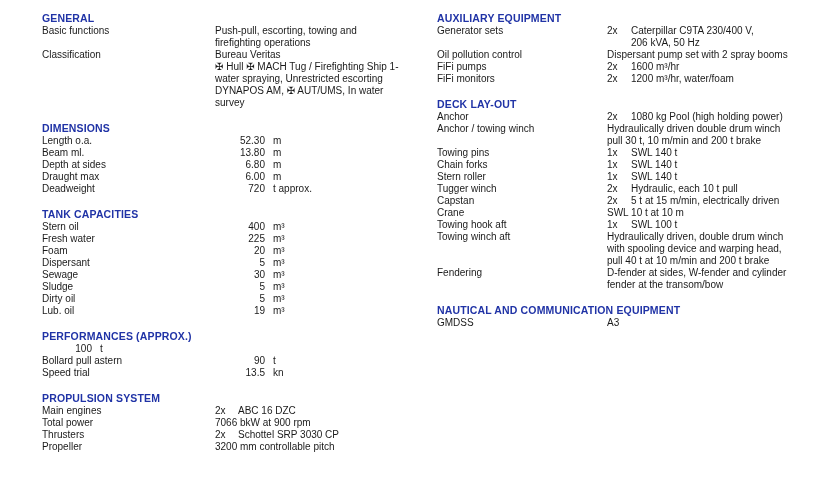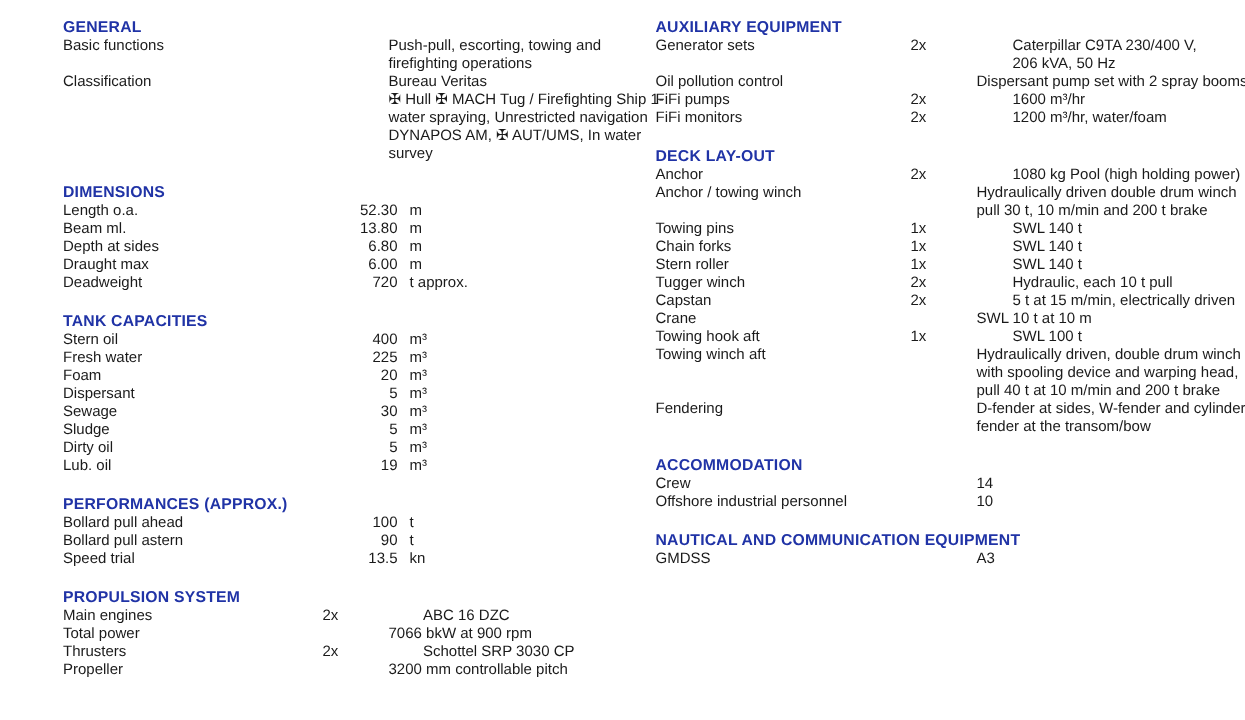--- a/index.html
+++ b/index.html
@@ -30,21 +30,21 @@
   .row { display: flex; line-height: 12px; align-items: flex-start; }
   .label { flex-shrink: 0; white-space: nowrap; }
   .col-left  .label { width: 173px; }
   .col-right .label { width: 170px; }
   .num  { width: 50px; text-align: right; white-space: nowrap; flex-shrink: 0; }
   .unit { margin-left: 8px; white-space: nowrap; }
   .qty  { width: 23px; flex-shrink: 0; white-space: nowrap; }
   .col-right .qty { width: 24px; }
   .qty:empty { display: none; }
   .lines { display: block; min-width: 0; }
-  .line  { display: block; white-space: nowrap; margin-left: 44px; }
+  .line  { display: block; white-space: nowrap; }
 </style>
 </head>
 <body>
 
 <div class="page">
 
   <div class="col-left">
 
     <div class="sec">
       <h2 class="heading">GENERAL</h2>
@@ -55,21 +55,21 @@
           <span class="lines">
               <span class="line">Push-pull, escorting, towing and</span>
               <span class="line">firefighting operations</span>
             </span>
         </div>
           <div class="row">
           <span class="label">Classification</span>
           <span class="lines">
               <span class="line">Bureau Veritas</span>
               <span class="line">✠ Hull ✠ MACH Tug / Firefighting Ship 1-</span>
-              <span class="line">water spraying, Unrestricted navigation</span>
+              <span class="line">water spraying, Unrestricted escorting</span>
               <span class="line">DYNAPOS AM, ✠ AUT/UMS, In water</span>
               <span class="line">survey</span>
             </span>
         </div>
         </div>
     </div>
 
     <div class="sec">
       <h2 class="heading">DIMENSIONS</h2>
       <div>
@@ -147,21 +147,20 @@
           <span class="unit">m³</span>
         </div>
         </div>
     </div>
 
     <div class="sec">
       <h2 class="heading">PERFORMANCES (APPROX.)</h2>
       <div>
 
       <div class="row">
-          <span class="label">Bollard pull ahead</span>
           <span class="num">100</span>
           <span class="unit">t</span>
         </div>
           <div class="row">
           <span class="label">Bollard pull astern</span>
           <span class="num">90</span>
           <span class="unit">t</span>
         </div>
           <div class="row">
           <span class="label">Speed trial</span>
@@ -327,40 +326,20 @@
           <span class="label">Fendering</span>
 
           <span class="lines">
               <span class="line">D-fender at sides, W-fender and cylinder</span>
               <span class="line">fender at the transom/bow</span>
             </span>
         </div>
         </div>
     </div>
 
-    <div class="sec">
-      <h2 class="heading">ACCOMMODATION</h2>
-      <div>
-
-      <div class="row">
-          <span class="label">Crew</span>
-
-          <span class="lines">
-              <span class="line">14</span>
-            </span>
-        </div>
-          <div class="row">
-          <span class="label">Offshore industrial personnel</span>
-
-          <span class="lines">
-              <span class="line">10</span>
-            </span>
-        </div>
-        </div>
-    </div>
 
     <div class="sec">
       <h2 class="heading">NAUTICAL AND COMMUNICATION EQUIPMENT</h2>
       <div>
 
       <div class="row">
           <span class="label">GMDSS</span>
 
           <span class="lines">
               <span class="line">A3</span>

